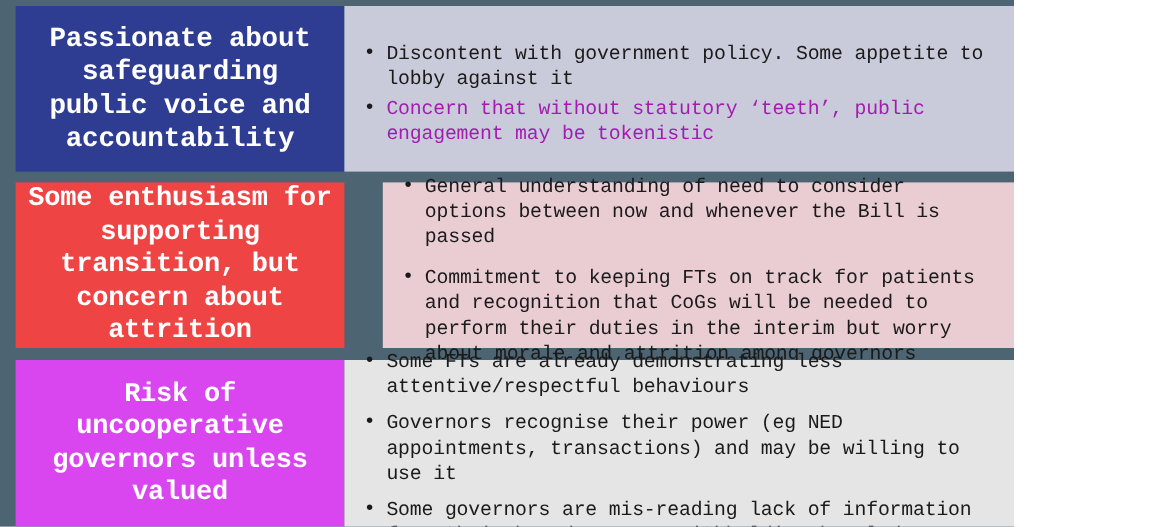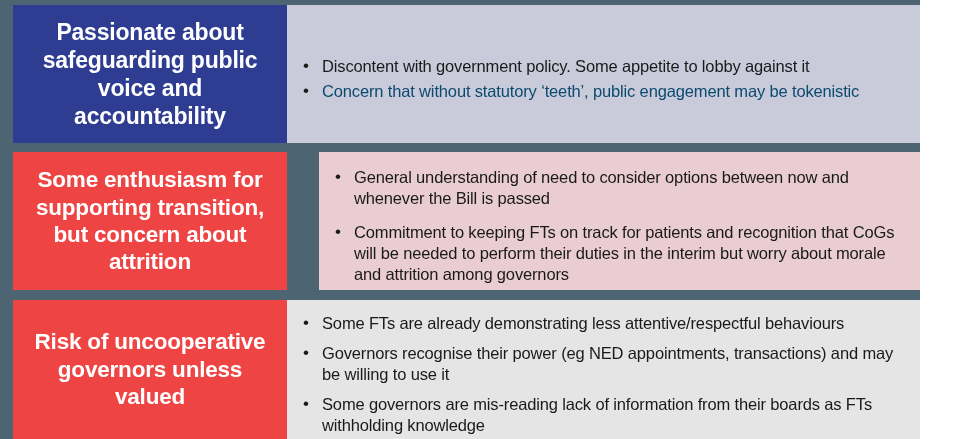--- a/index.html
+++ b/index.html
@@ -7,25 +7,26 @@
     padding: 0;
     background: #ffffff;
   }
   body {
     font-family: "Liberation Sans", sans-serif;
     -webkit-font-smoothing: antialiased;
   }
 
   #slide {
     position: relative;
-    width: 920px;
+    width: 845px;
     height: 439px;
     background: #4d6472;
     overflow: hidden;
     box-sizing: border-box;
+    font-family: Liberation Mono, monospace;
   }
 
   
   .row {
     position: absolute;
     left: 0;
     right: 0;
     display: flex;
     align-items: stretch;
   }
@@ -100,37 +101,37 @@
 </head>
 <body>
 
 <div id="slide" style="background: rgb(77, 100, 114);">
 
   <div class="row" id="row-0">
     <div class="header-cell" style="background: rgb(46, 61, 145); color: rgb(255, 255, 255);">Passionate about safeguarding public voice and accountability</div>
     <div class="body-cell" style="background: rgb(201, 203, 219); color: rgb(26, 26, 26);">
       <ul class="bullets">
         <li style="color: rgb(26, 26, 26);">Discontent with government policy. Some appetite to lobby against it</li>
-        <li style="color: #0c4a6e;">Concern that without statutory ‘teeth’, public engagement may be tokenistic</li>
+        <li style="color: #a21caf;">Concern that without statutory ‘teeth’, public engagement may be tokenistic</li>
       </ul>
     </div>
   </div>
 
   <div class="row" id="row-1">
     <div class="header-cell" style="background: #ef4444; color: rgb(255, 255, 255);">Some enthusiasm for supporting transition, but concern about attrition</div>
     <div class="body-cell" style="background: rgb(233, 205, 210); color: rgb(26, 26, 26); margin-left: 32px;">
       <ul class="bullets">
         <li style="color: rgb(26, 26, 26);">General understanding of need to consider options between now and whenever the Bill is passed</li>
         <li style="color: rgb(26, 26, 26);">Commitment to keeping FTs on track for patients and recognition that CoGs will be needed to perform their duties in the interim but worry about morale and attrition among governors</li>
       </ul>
     </div>
   </div>
 
   <div class="row" id="row-2">
-    <div class="header-cell" style="background: #ef4444; color: rgb(255, 255, 255);">Risk of uncooperative governors unless valued</div>
+    <div class="header-cell" style="background: #d946ef; color: rgb(255, 255, 255);">Risk of uncooperative governors unless valued</div>
     <div class="body-cell" style="background: #e5e5e5; color: rgb(26, 26, 26);">
       <ul class="bullets">
         <li style="color: rgb(26, 26, 26);">Some FTs are already demonstrating less attentive/respectful behaviours</li>
         <li style="color: rgb(26, 26, 26);">Governors recognise their power (eg NED appointments, transactions) and may be willing to use it</li>
         <li style="color: rgb(26, 26, 26);">Some governors are mis-reading lack of information from their boards as FTs withholding knowledge</li>
       </ul>
     </div>
   </div>
 
 </div>

